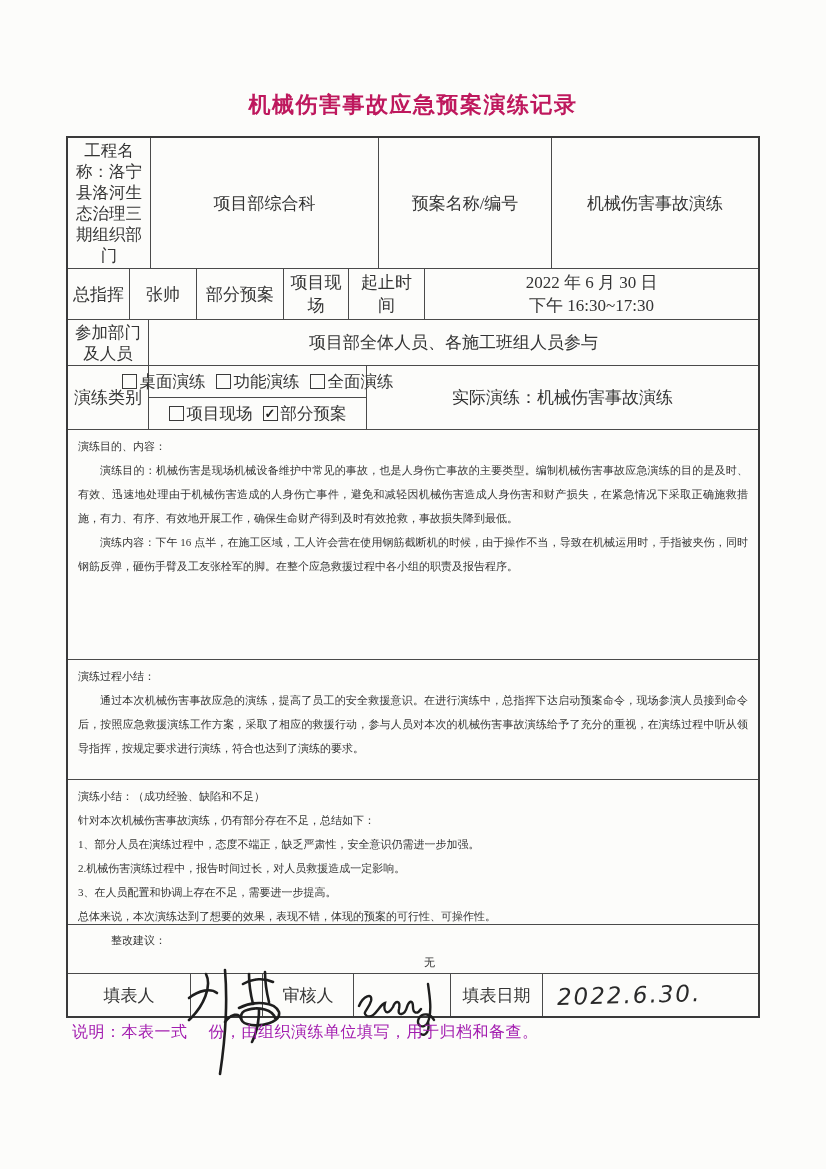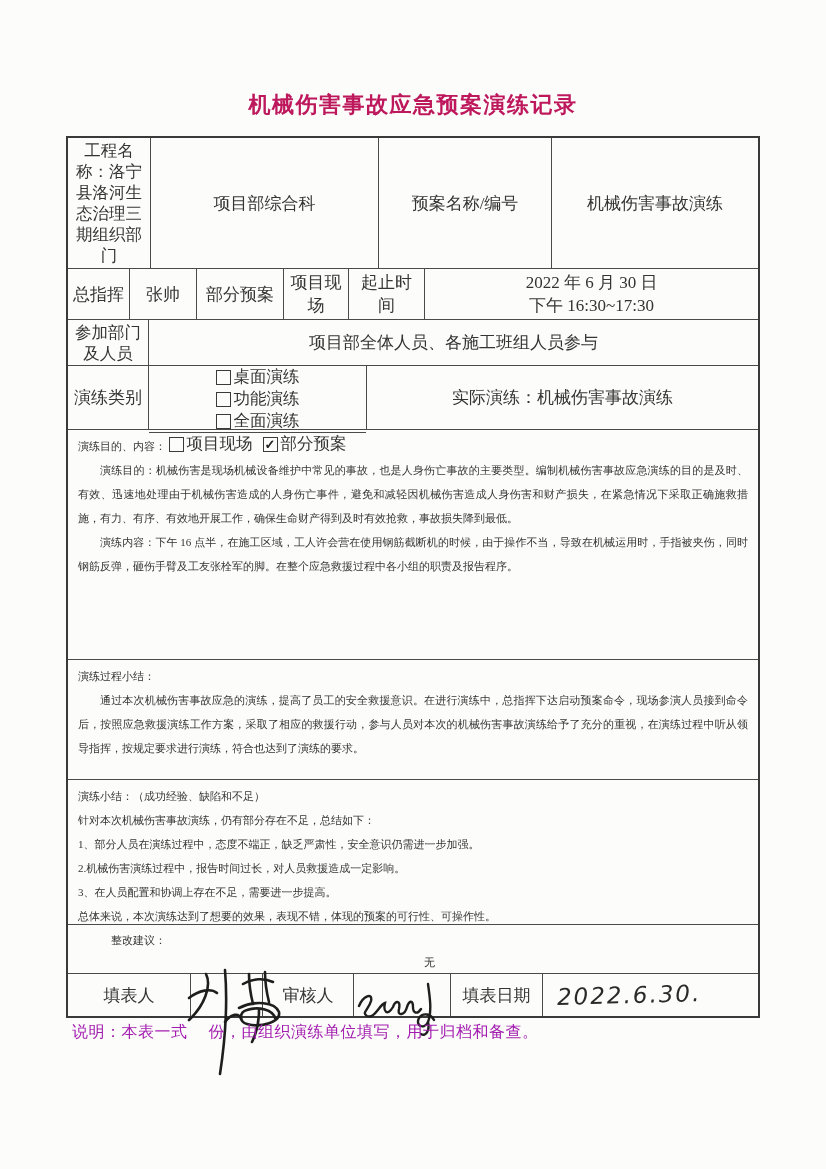--- a/index.html
+++ b/index.html
@@ -32,21 +32,21 @@
   .cell.grow{flex:1;border-right:none;}
   .pre{white-space:pre-line;}
   .cell.block{
     display:block;text-align:left;padding:4px 10px 2px 10px;
     font-size:11px;line-height:24px;
   }
   .para{text-indent:2em;text-align:justify;margin:0;}
   .gap-top{}
   .split-col{display:flex;flex-direction:column;box-sizing:border-box;border-right:1px solid #4a4a4a;flex:none;}
   .half{flex:1;display:flex;align-items:center;justify-content:center;font-size:16.5px;}
-  .half.top{border-bottom:1px solid #4a4a4a;flex-direction:column;}
+  .half.top{border-bottom:1px solid #4a4a4a;}
   .cb-item{display:inline-flex;align-items:center;margin:0 5px;white-space:nowrap;}
   .cbx{
     display:inline-block;width:13px;height:13px;border:1.6px solid #3a3a3a;
     margin-right:3px;font-size:13px;line-height:13px;text-align:center;
     font-weight:bold;color:#222;box-sizing:content-box;
   }
   .two-line{display:flex;flex-direction:column;justify-content:center;}
   .lines div{margin:0;}
   .centered-value{text-align:center;}
   .handwritten{

